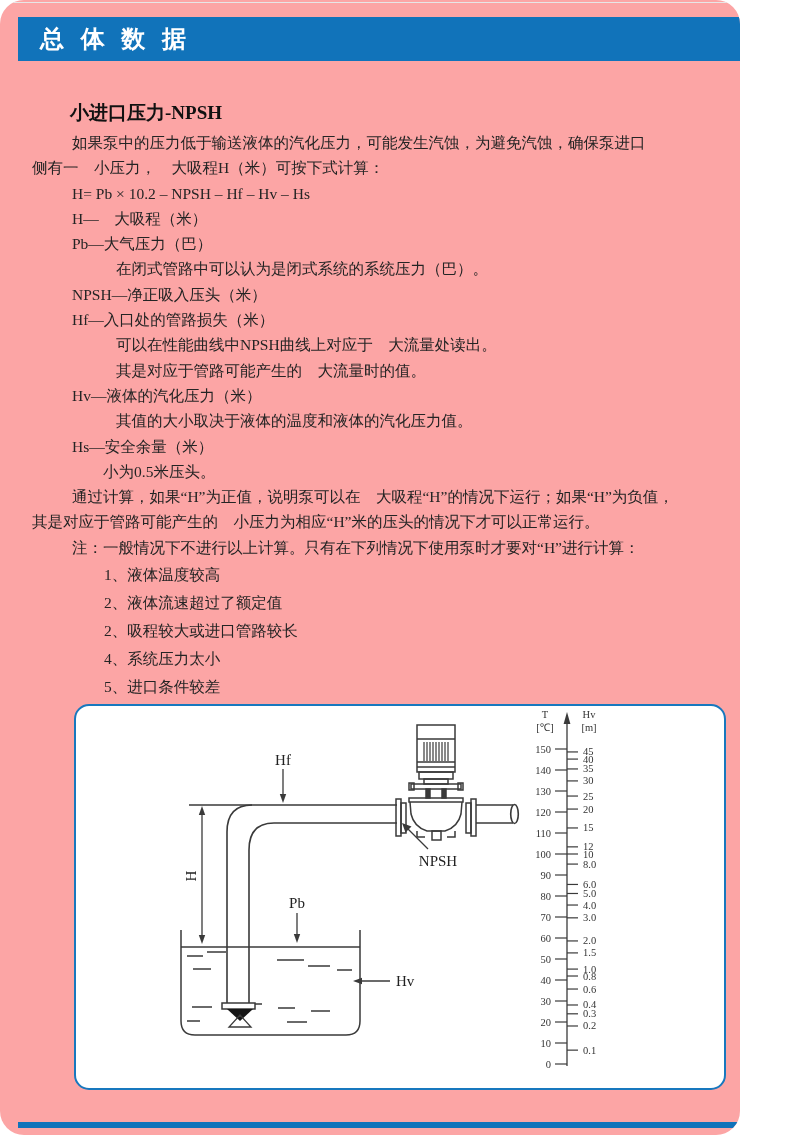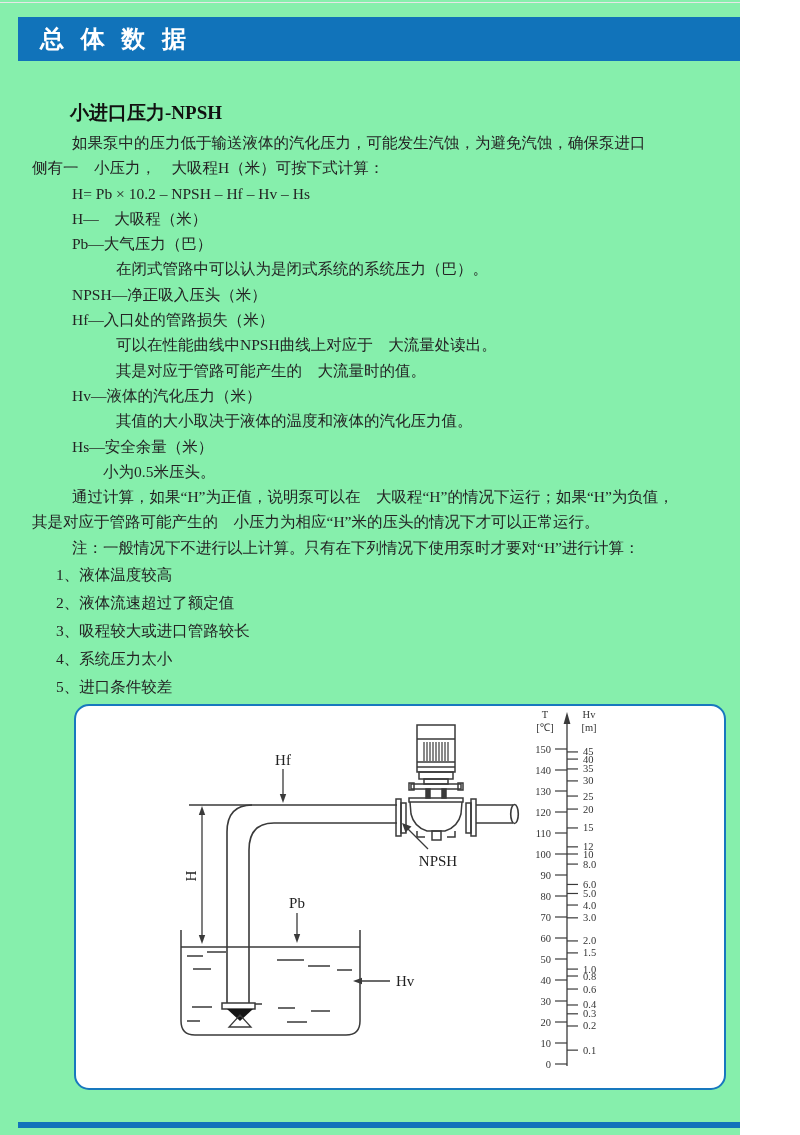--- a/index.html
+++ b/index.html
@@ -1,28 +1,28 @@
 <!DOCTYPE html>
 <html><head>
 <meta charset="utf-8">
 <style>
   html,body{margin:0;padding:0;background:#fff;}
-  .page{position:relative;width:740px;height:1135px;background:#86efac;overflow:hidden;
-        font-family:"Liberation Serif",serif;color:#222;}
+  .page{position:relative;width:740px;height:1135px;background:#fca5a5;overflow:hidden;
+        font-family:"Liberation Serif",serif;color:#222;border-radius:24px;}
   .top-hairline{position:absolute;left:0;top:2px;width:100%;height:1px;background:#e7e7e7;}
   .header-bar{position:absolute;left:18px;top:17px;width:744px;height:44px;background:#1173BA;
         display:flex;align-items:center;box-sizing:border-box;padding-left:22px;}
   .header-bar span{color:#ffffff;font-family:"Liberation Sans",sans-serif;font-weight:bold;
         font-size:24px;letter-spacing:5px;}
   .section-title{position:absolute;left:60px;top:90px;margin:10px;font-size:19px;font-weight:bold;color:#111;}
   .body-lines{position:absolute;left:0;top:130px;width:786px;font-size:15.5px;color:#242424;}
   .line{line-height:25.3px;white-space:pre;}
   .i0{padding-left:32px;} .i1{padding-left:72px;} .i2{padding-left:104px;margin-left:12px;} .i2b{padding-left:103px;}
   .list-lines{position:absolute;left:0;top:561px;font-size:15.5px;color:#242424;}
-  .list-line{line-height:28px;padding-left:56px;white-space:pre;}
+  .list-line{line-height:28px;padding-left:104px;white-space:pre;}
   .diagram-box{position:absolute;left:74px;top:704px;width:652px;height:386px;box-sizing:border-box;
         border:2.5px solid #1878BE;border-radius:15px;background:#fff;}
   svg.diagram{position:absolute;left:74px;top:704px;width:652px;height:386px;}
   svg.diagram text{font-family:"Liberation Serif",serif;font-size:15px;fill:#222;}
   svg.diagram .ns{font-size:10.5px;fill:#333;}
   .footer-bar{position:absolute;left:18px;top:1122px;width:744px;height:6px;background:#1173BA;}
   .page-number{position:absolute;left:783px;top:1110px;font-size:20px;font-style:italic;color:#333;}
 </style>
 </head>
 <body>
@@ -52,21 +52,21 @@
       <div class="line i1">Hs—安全余量（米）</div>
       <div class="line i2b">小为0.5米压头。</div>
       <div class="line i1">通过计算，如果“H”为正值，说明泵可以在　大吸程“H”的情况下运行；如果“H”为负值，</div>
       <div class="line i0">其是对应于管路可能产生的　小压力为相应“H”米的压头的情况下才可以正常运行。</div>
       <div class="line i1">注：一般情况下不进行以上计算。只有在下列情况下使用泵时才要对“H”进行计算：</div>
     </div>
 
   <div class="list-lines" id="list-lines">
       <div class="list-line">1、液体温度较高</div>
       <div class="list-line">2、液体流速超过了额定值</div>
-      <div class="list-line">3、吸程较大或进口管路较长</div>
+      <div class="list-line">2、吸程较大或进口管路较长</div>
       <div class="list-line">4、系统压力太小</div>
       <div class="list-line">5、进口条件较差</div>
     </div>
 
   <div class="diagram-box"></div>
 
   <svg class="diagram" viewBox="74 704 652 386">
 
     <g stroke="#3a3a3a" stroke-width="1.6" fill="none">
       <path d="M 189 805 H 252"></path>

